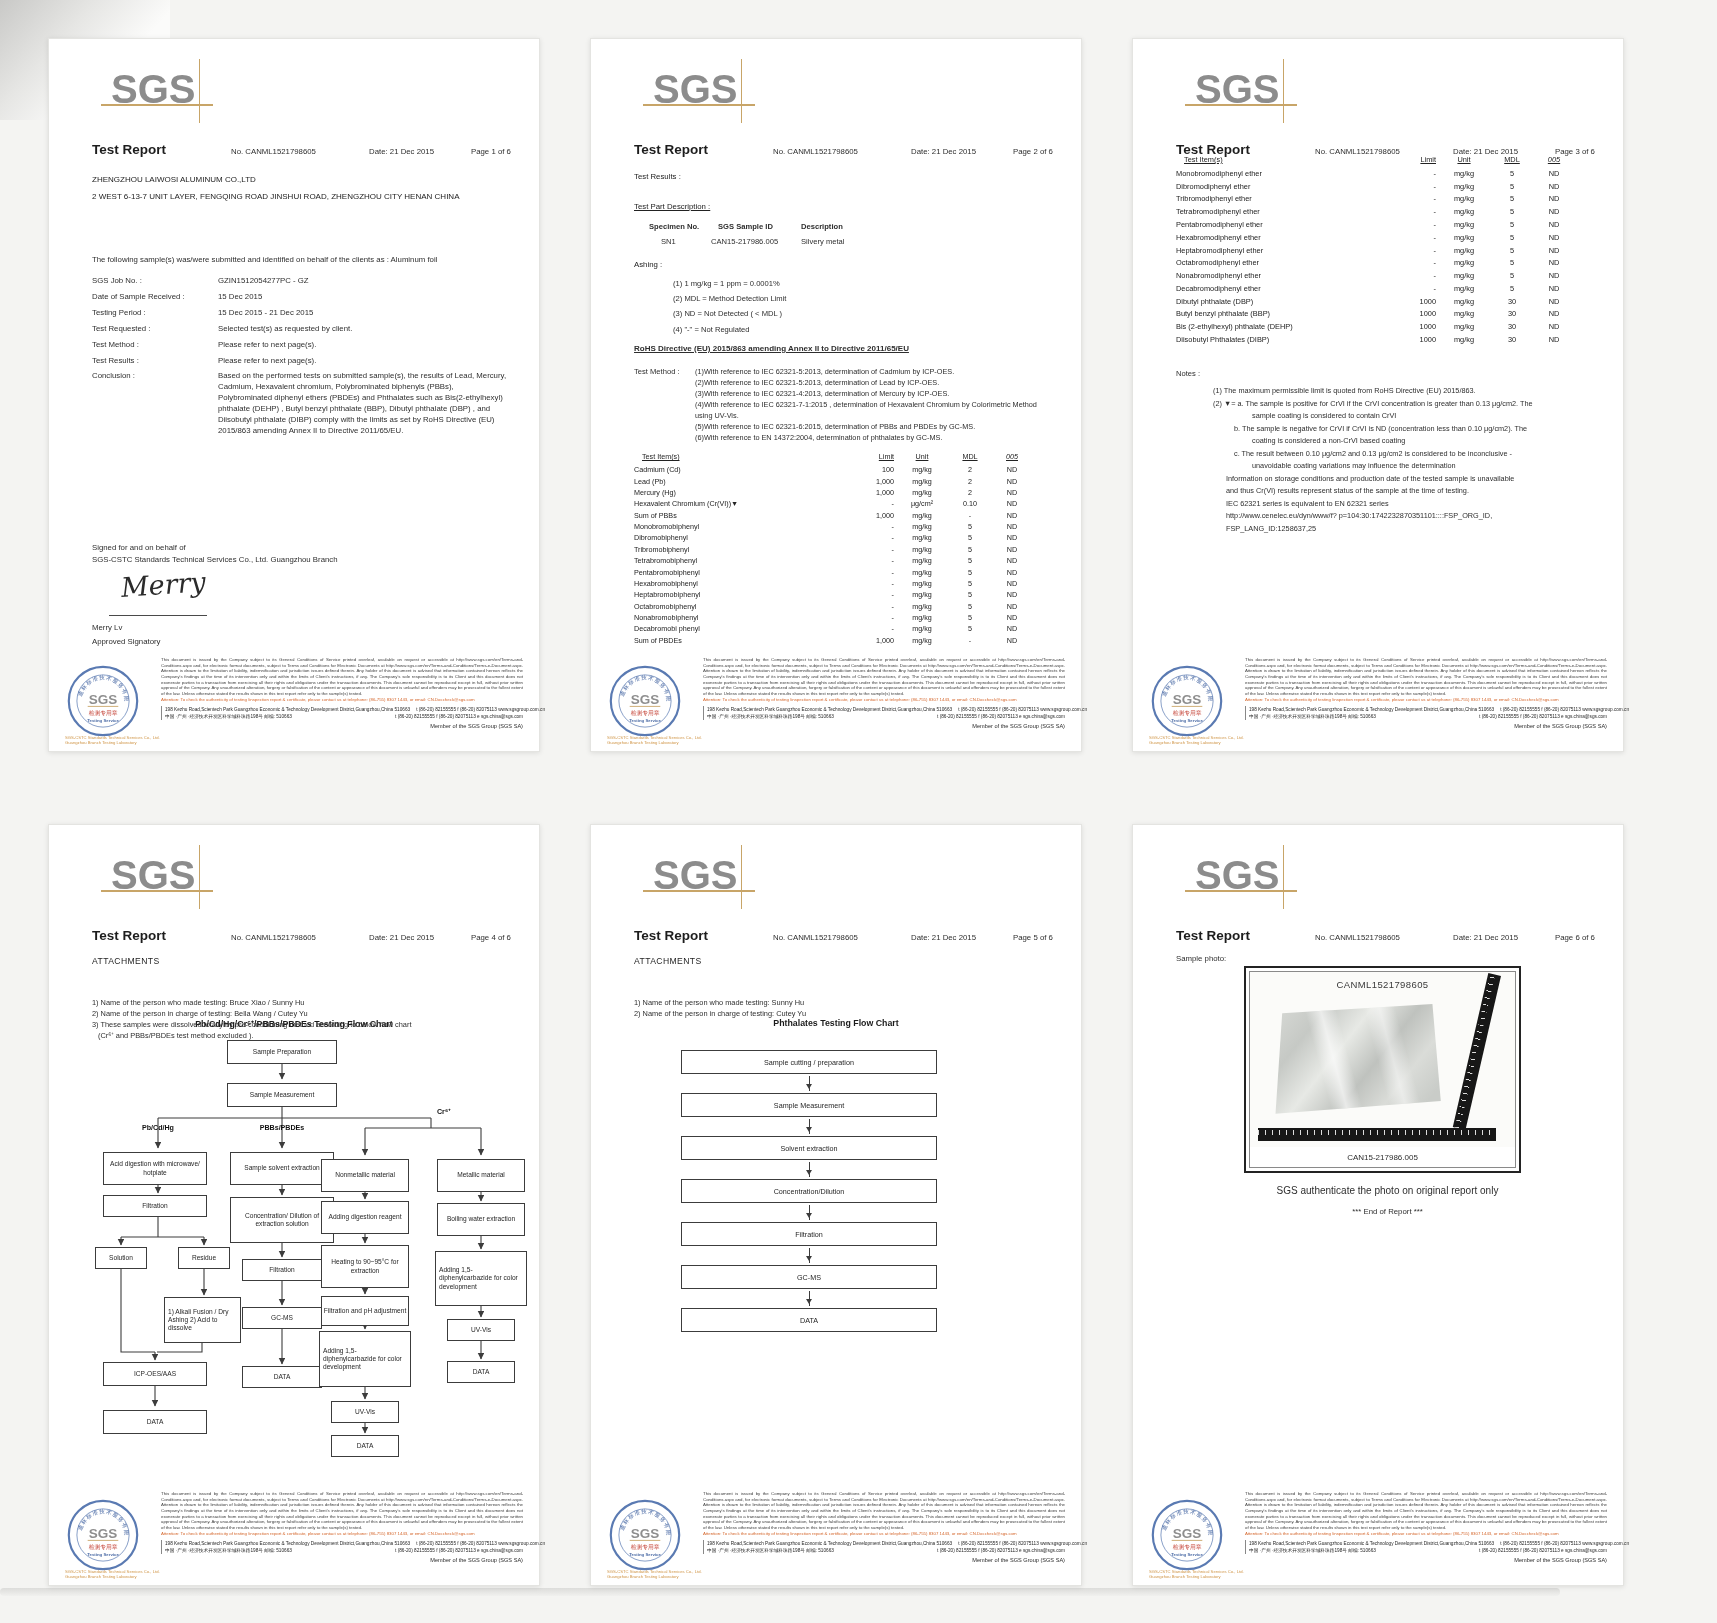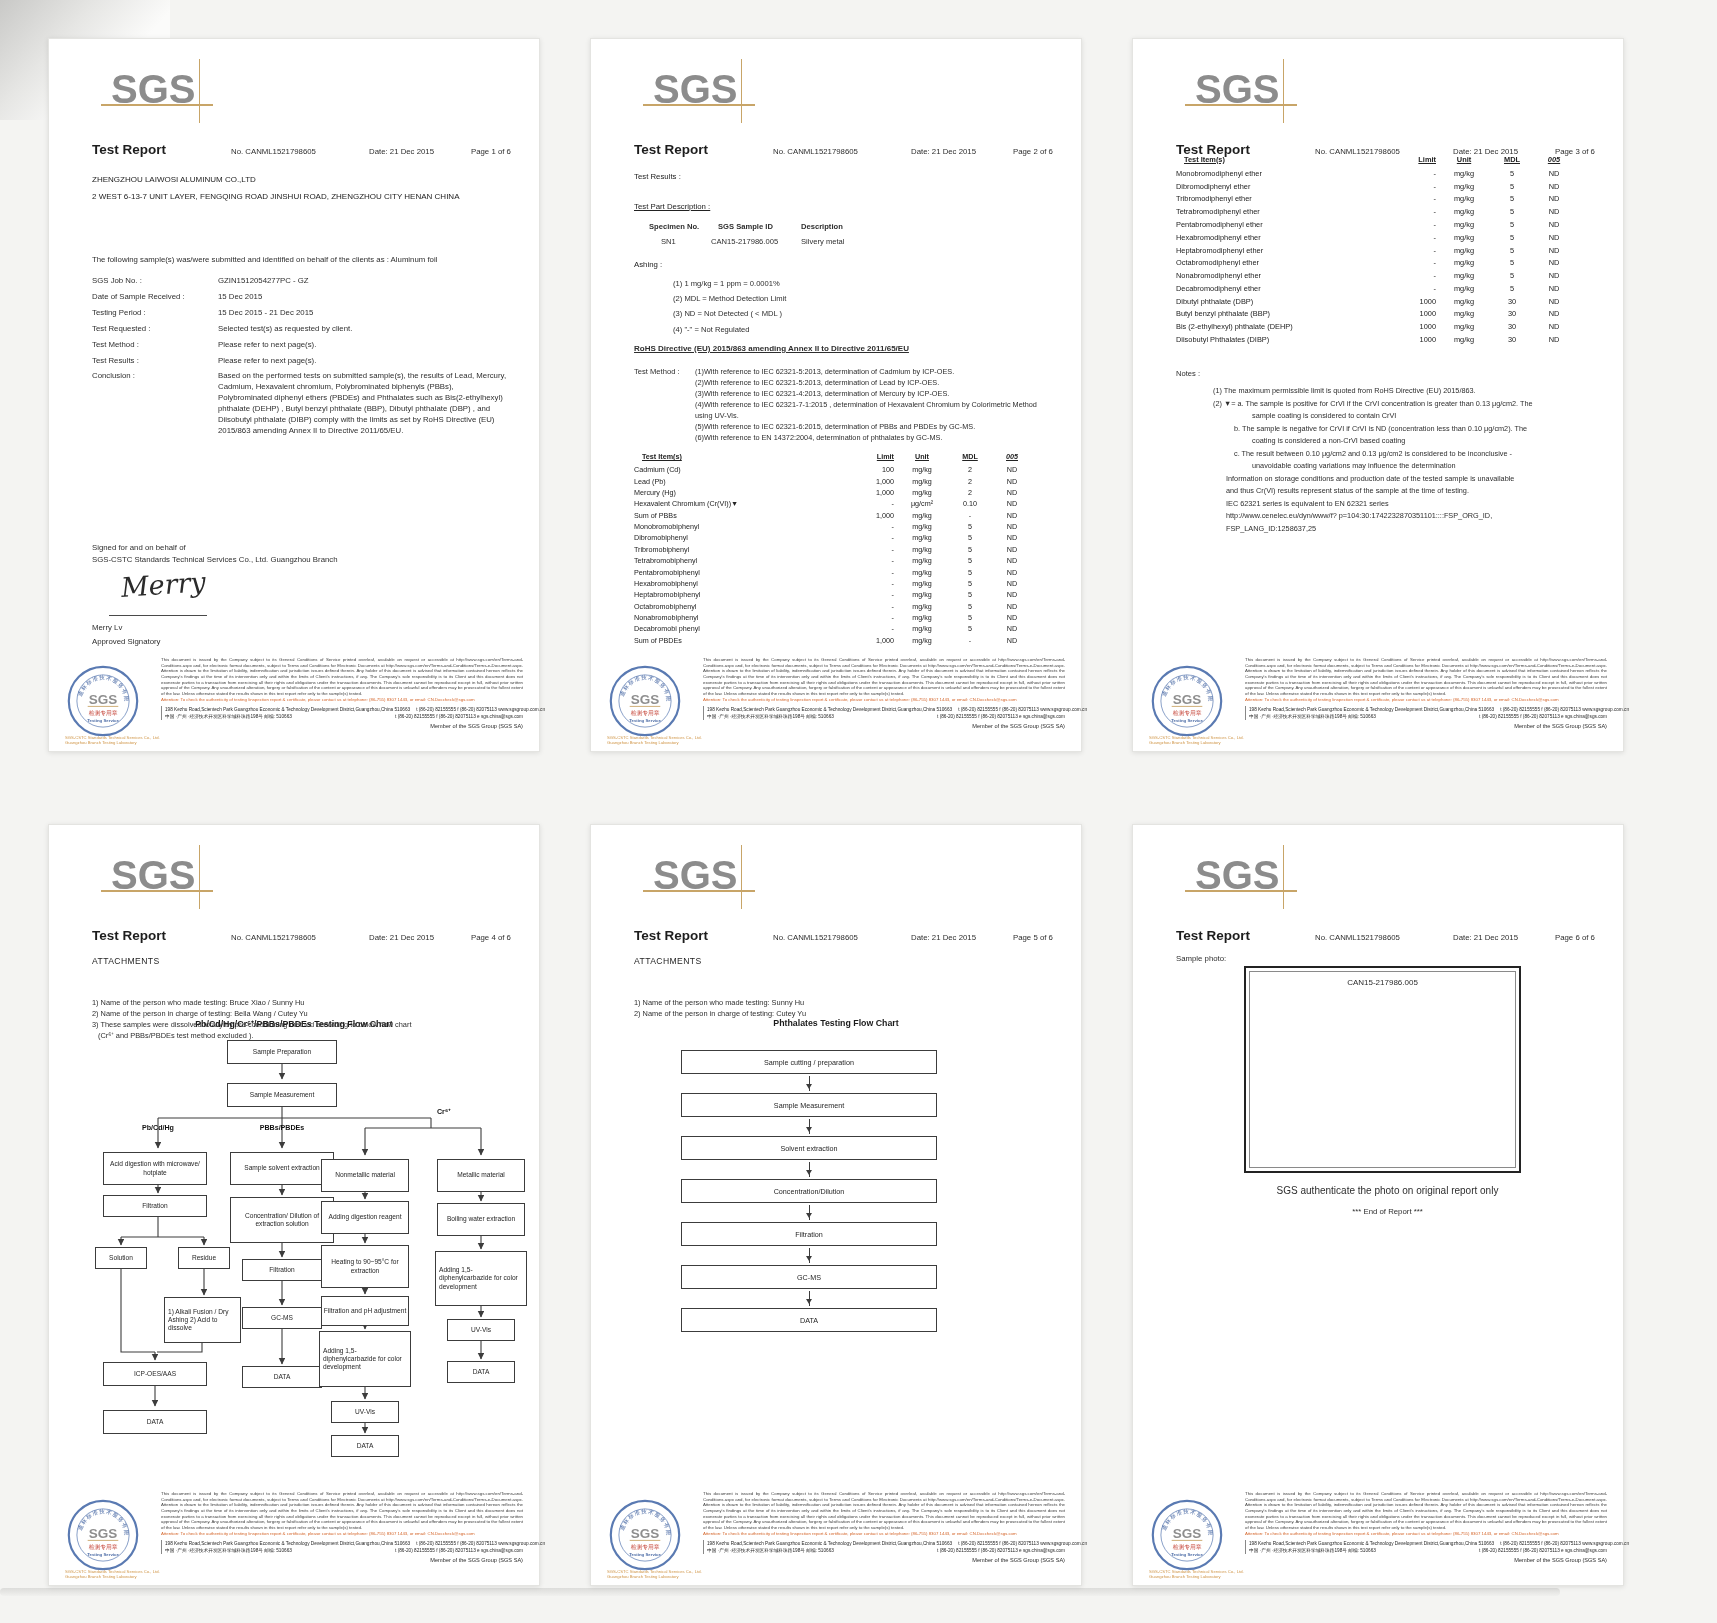--- a/index.html
+++ b/index.html
@@ -64,21 +64,21 @@
   .spec{position:absolute;left:43px;top:183px;right:28px;height:32px;font-size:7.6px;}
   .spec span{position:absolute;white-space:nowrap;margin-left:8px;}
   .spec .sh{font-weight:bold;}
   .remarks{position:absolute;left:82px;top:237px;font-size:7.6px;line-height:2.0;}
   .rohs{position:absolute;left:43px;top:305px;font-size:8px;font-weight:bold;text-decoration:underline;}
   .tmlabel{position:absolute;left:43px;top:328px;font-size:7.6px;}
   .tmlist{position:absolute;left:104px;top:328px;width:356px;font-size:7.3px;line-height:1.5;}
   .rtable{position:absolute;border-collapse:collapse;font-size:7.2px;color:#222;}
   .t2{left:43px;top:412px;width:400px;}
   .t3{left:43px;top:115px;width:400px;font-size:7.4px;}
-  .rtable th{font-weight:bold;text-decoration:underline;padding:1px 0 3px;}
+  .rtable th{font-weight:normal;text-decoration:underline;padding:1px 0 3px;}
   .rtable td{padding:1.2px 0;}
   .t3 td{padding:1.9px 0;}
   .c-item{text-align:left;width:52%;}
   th.c-item{padding-left:8px;}
   .c-limit{text-align:right;width:13%;}
   .c-unit{text-align:center;width:14%;}
   .c-mdl{text-align:center;width:10%;}
   .c-nd{text-align:center;width:11%;}
   th.c-nd{font-style:italic;}
 
@@ -894,20 +894,26 @@
 </div>
     <div class="hdr">
       <span class="t">Test Report</span>
       <span class="no">No. CANML1521798605</span>
       <span class="dt">Date: 21 Dec 2015</span>
       <span class="pg">Page 6 of 6</span>
     </div>
     <div class="splabel">Sample photo:</div>
     <div class="pframe">
       <div class="pinner">
+        <div class="photo">
+          <div class="plbl">CANML1521798605</div>
+          <div class="foil"></div>
+          <div class="ruler-r"></div>
+          <div class="ruler-b"></div>
+        </div>
         <div class="pcaption">CAN15-217986.005</div>
       </div>
     </div>
     <div class="auth">SGS authenticate the photo on original report only</div>
     <div class="endr">*** End of Report ***</div>
     <div>
   <div class="pfoot">
     <div class="stamp">
       <svg viewBox="0 0 80 80" width="72" height="72">
         <circle cx="40" cy="40" r="38" fill="none" stroke="#5a7ab2" stroke-width="2.4"></circle>

